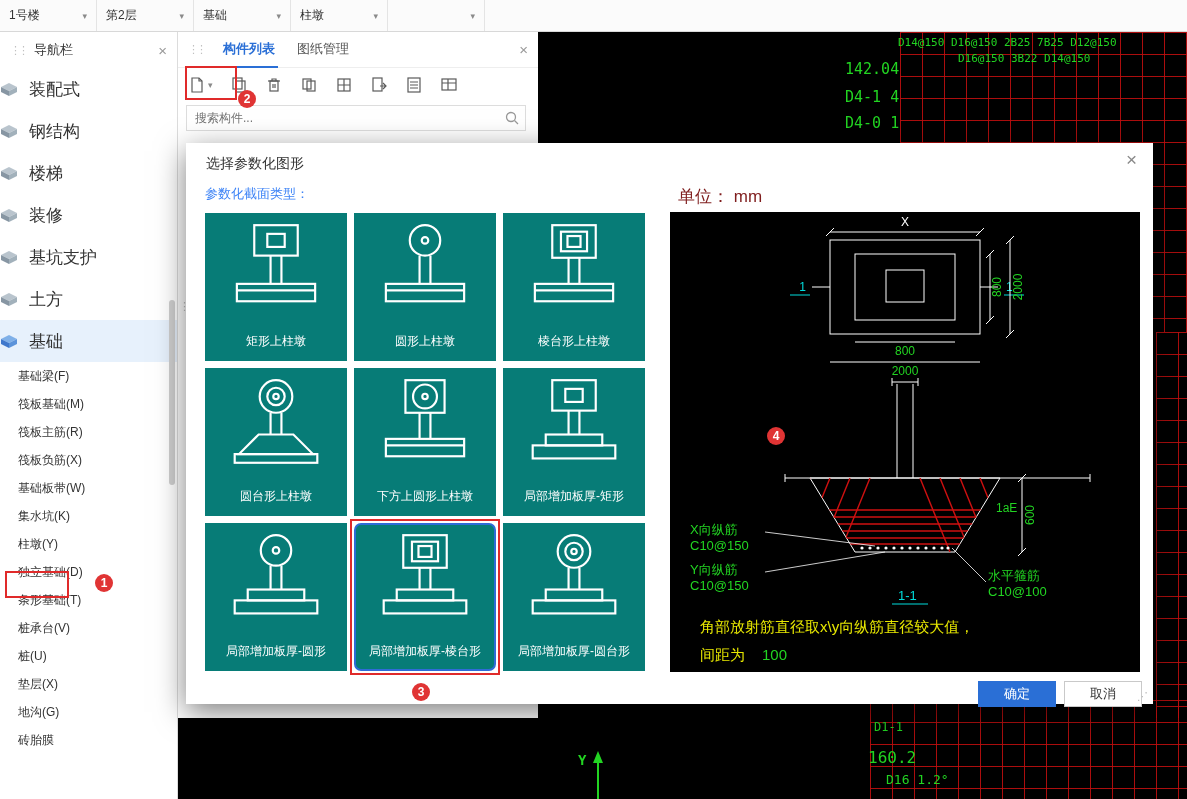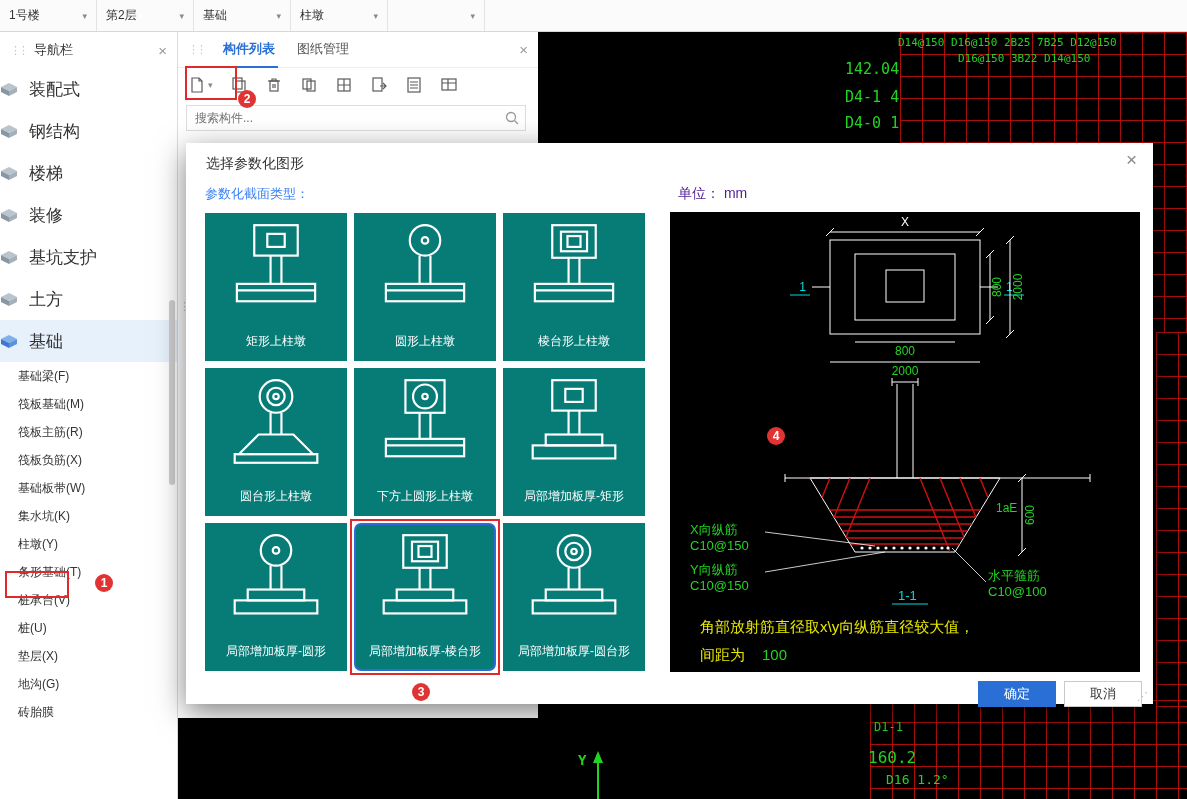--- a/index.html
+++ b/index.html
@@ -46,21 +46,21 @@
                      font-family:inherit; }
   .search-icon { position:absolute; right:7px; top:6px; }
   .cp-grip { position:absolute; left:1px; top:268px; color:#c0c0c0; font-size:11px; }
 
   
   .modal { position:absolute; left:186px; top:143px; width:967px; height:561px;
            background:#fff; z-index:30; box-shadow:0 8px 28px rgba(0,0,0,.5); }
   .m-title { position:absolute; left:20px; top:12px; font-size:14px; color:#333; }
   .m-close { position:absolute; right:16px; top:6px; font-size:19px; color:#8a8a8a; }
   .m-section-label { position:absolute; left:19px; top:42px; font-size:13px; color:#3b82f6; }
-  .m-unit { position:absolute; left:492px; top:42px; font-size:14px; color:#4c1d95; }
+  .m-unit { position:absolute; left:492px; top:42px; font-size:17px; color:#7f1d1d; }
   .tiles { position:absolute; left:19px; top:70px; display:grid;
            grid-template-columns:repeat(3,142px); grid-auto-rows:148px; gap:7px; }
   .tile { background:#077c77; position:relative; display:flex; align-items:flex-end;
           justify-content:center; border:2px solid #077c77; }
   .tile.selected { border-color:#2f6bd7;border-radius:7px; }
   .tile svg { position:absolute; top:8px; left:50%; transform:translateX(-50%); }
   .tile-label { color:#fff; font-size:12px; margin-bottom:9px; white-space:nowrap; z-index:1; }
   .preview { position:absolute; left:484px; top:69px; width:470px; height:460px; background:#000; }
   .btn { position:absolute; top:538px; width:78px; height:26px; font-size:13px;
          display:flex; align-items:center; justify-content:center; }
@@ -204,20 +204,23 @@
       <span>筏板负筋(X)</span>
     </div>
   <div class="nav-sub">
       <span>基础板带(W)</span>
     </div>
   <div class="nav-sub">
       <span>集水坑(K)</span>
     </div>
   <div class="nav-sub">
       <span>柱墩(Y)</span>
+    </div>
+  <div class="nav-sub">
+      <span>独立基础(D)</span>
     </div>
   <div class="nav-sub">
       <span>条形基础(T)</span>
     </div>
   <div class="nav-sub">
       <span>桩承台(V)</span>
     </div>
   <div class="nav-sub">
       <span>桩(U)</span>
     </div>

